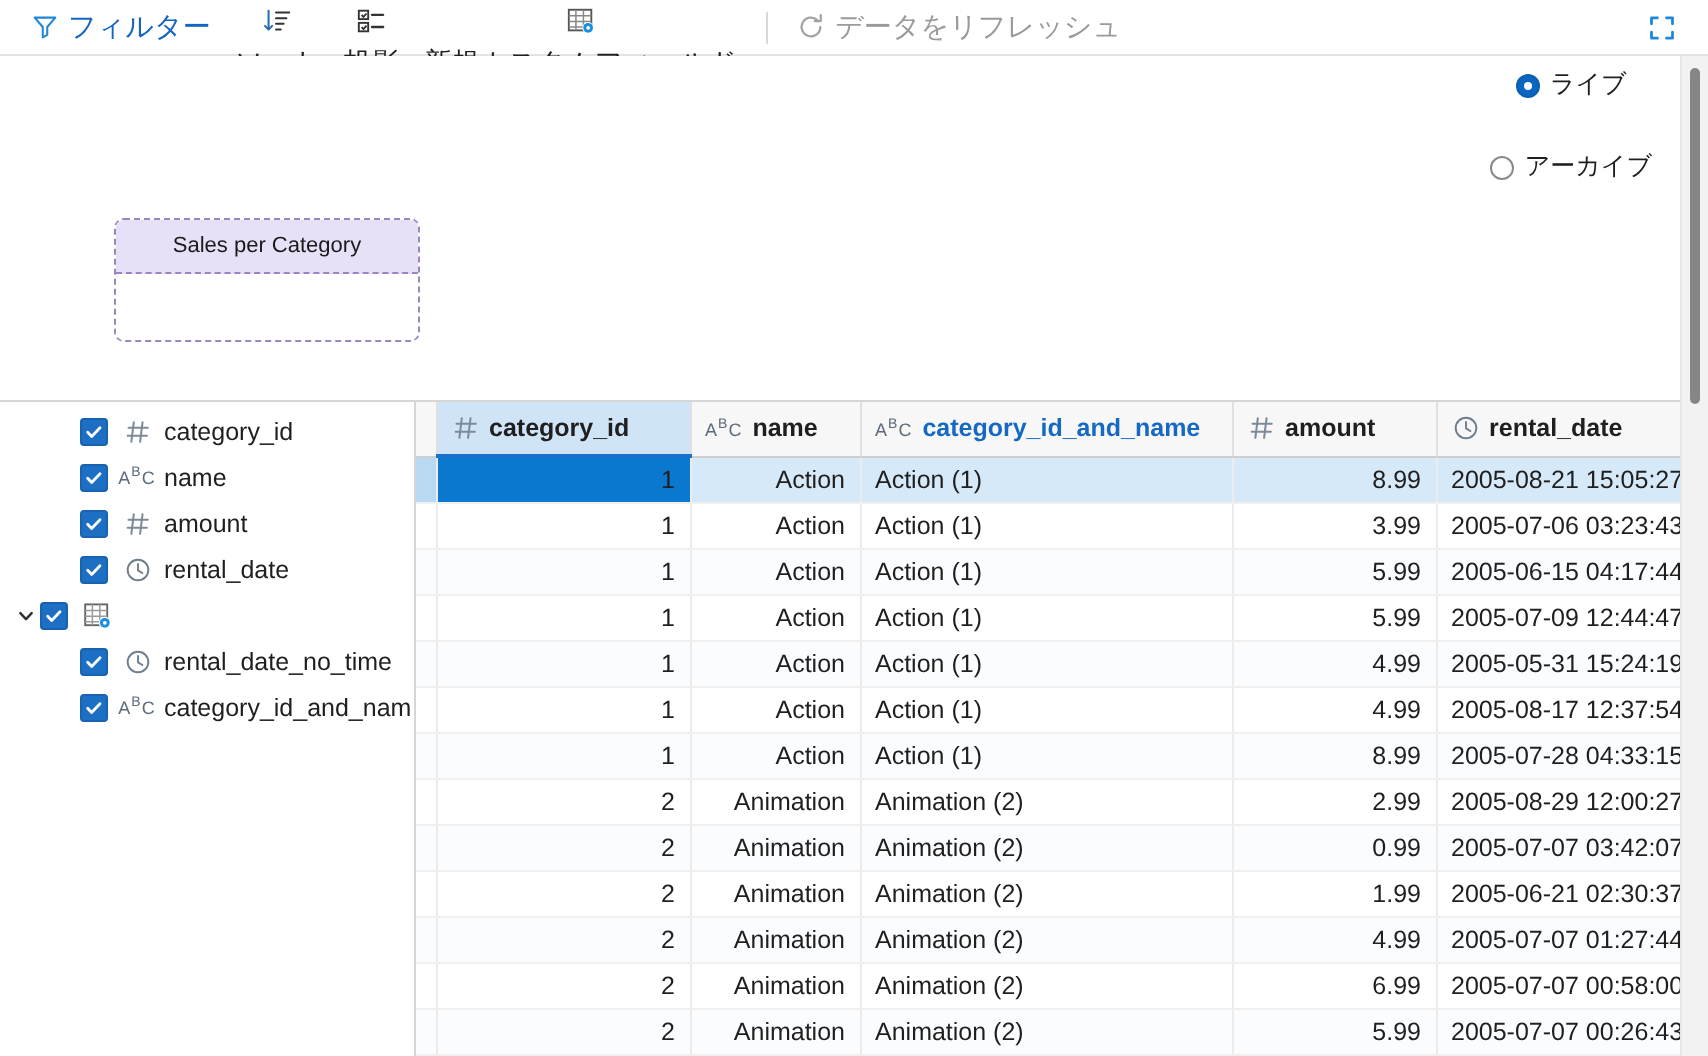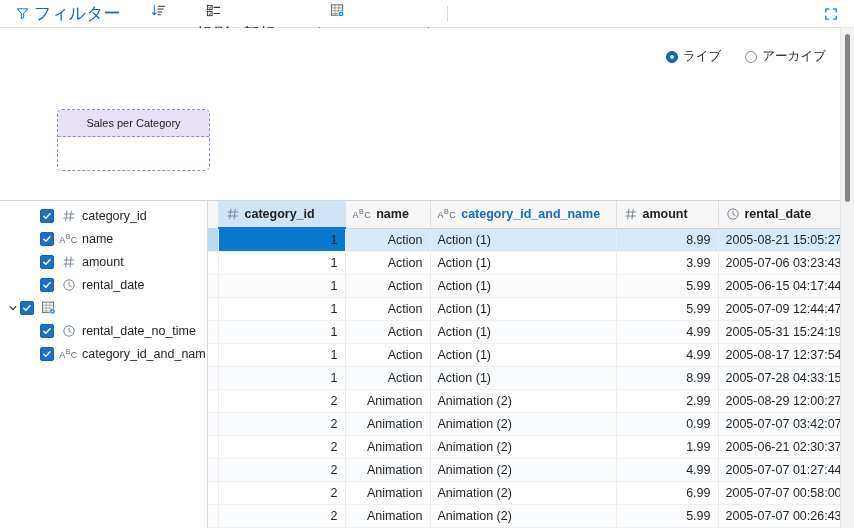--- a/index.html
+++ b/index.html
@@ -16,40 +16,40 @@
   
   .toolbar {
     position: absolute; left: 0; top: 0; width: 854px; height: 28px;
     background: #ffffff;
     border-bottom: 1px solid #e3e3e3;
     display: flex; align-items: center; padding: 0 8px;
   }
   .tb-item {
     display: flex; align-items: center; gap: 4px;
     height: 22px; padding: 0 6px; cursor: pointer;
-    font-size: 17px; color: #1565c0; white-space: nowrap;
+    font-size: 14px; color: #1565c0; white-space: nowrap;
   }
   .tb-item.dark { color: #1f1f1f; flex-direction: column; }
   .tb-item.disabled { color: #9a9a9a; cursor: default; }
   .tb-icon { display: inline-flex; align-items: center; justify-content: center;
              width: 16px; height: 16px; flex: 0 0 16px; }
   .tb-sep { width: 1px; height: 16px; background: #d8d8d8; margin: 0 8px; }
   .tb-spacer { flex: 1 1 auto; }
   .expand-btn { width: 22px; height: 22px; display: flex; align-items: center;
                 justify-content: center; cursor: pointer; margin-right: 4px;}
 
   
   .canvas {
     position: absolute; left: 0; top: 28px; width: 840px; height: 172px;
     background: #ffffff; overflow: hidden;
   }
   .radio-row {
-    position: absolute; right: 14px; top: 20px;
+    position: absolute; right: 14px; top: 6px;
     display: flex; align-items: center; gap: 24px;
-    font-size: 12.5px; color: #1f1f1f;
+    font-size: 12.5px; color: #1f1f1f; flex-direction: column;
   }
   .radio-opt { display: flex; align-items: center; gap: 5px; cursor: pointer; }
   .radio-dot {
     width: 12px; height: 12px; border-radius: 50%;
     border: 1px solid #8a8a8a; background: #fff;
     display: inline-block; position: relative; flex: 0 0 12px;
   }
   .radio-dot.on { border: 1px solid #0b5fb0; background: #0b65c2; }
   .radio-dot.on::after {
     content: ""; position: absolute; left: 3px; top: 3px;
@@ -196,20 +196,29 @@
           <circle cx="11.8" cy="11.6" r="3.1" fill="#ffffff"></circle>
           <circle cx="11.8" cy="11.6" r="2.6" fill="#1a8fe0"></circle>
           <circle cx="11.8" cy="11.6" r="1" fill="#ffffff"></circle>
         </svg>
       </span>
       <span>新規カスタムフィールド</span>
     </div>
 
     <div class="tb-sep"></div>
 
+    <div class="tb-item disabled">
+      <span class="tb-icon">
+        <svg width="15" height="15" viewBox="0 0 16 16">
+          <path d="M13 8a5 5 0 1 1-1.7-3.8" fill="none" stroke="#a3a3a3" stroke-width="1.2" stroke-linecap="round"></path>
+          <path d="M13.2 1.6v3.2h-3.2" fill="none" stroke="#a3a3a3" stroke-width="1.2" stroke-linecap="round" stroke-linejoin="round"></path>
+        </svg>
+      </span>
+      <span>データをリフレッシュ</span>
+    </div>
 
     <div class="tb-spacer"></div>
 
     <div class="expand-btn">
       <span class="tb-icon">
         <svg width="14" height="14" viewBox="0 0 16 16">
           <path d="M2 5.6V2.2h3.4M10.6 2.2H14v3.4M14 10.4v3.4h-3.4M5.4 13.8H2v-3.4" fill="none" stroke="#1f87d8" stroke-width="1.6" stroke-linecap="round" stroke-linejoin="round"></path>
         </svg>
       </span>
     </div>

